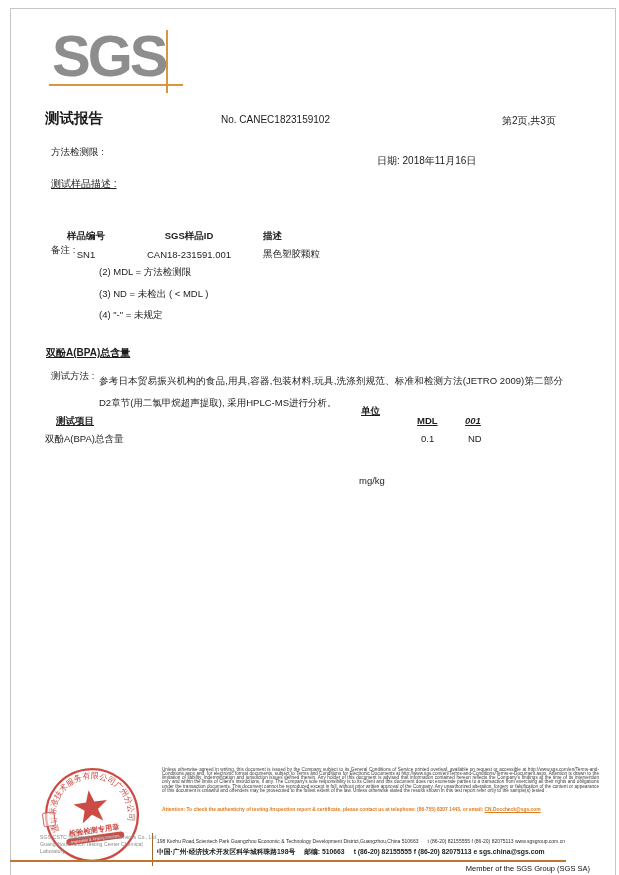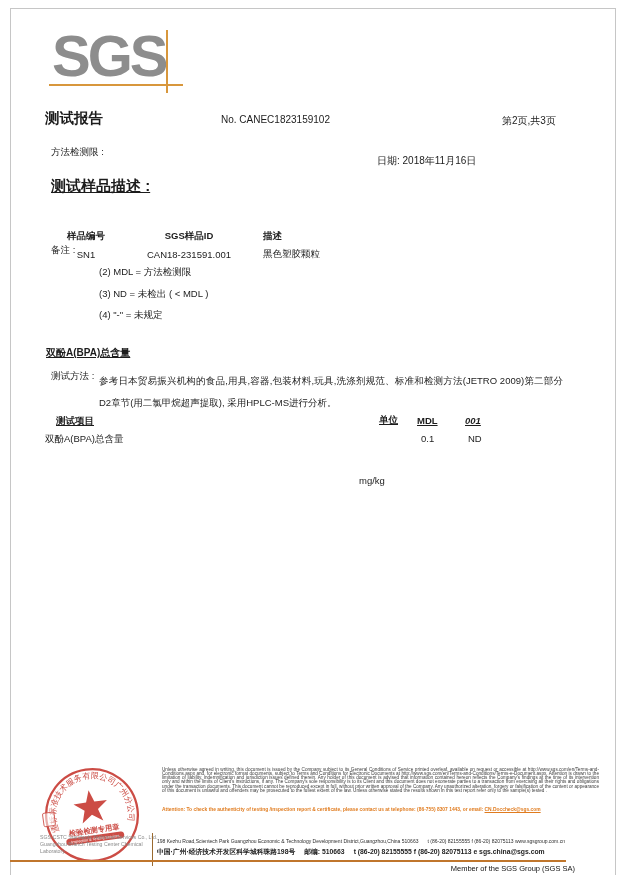--- a/index.html
+++ b/index.html
@@ -16,41 +16,41 @@
   .logo-vline { position:absolute; left:166px; top:30px; width:2px; height:63px; background:#d8973c; }
 
   
   .report-title { position:absolute; left:45px; top:109px; font-size:14.5px; font-weight:bold; }
   .report-no   { position:absolute; left:221px; top:114px; font-size:10px; }
   .report-date { position:absolute; left:377px; top:114px; font-size:10px;margin-top:40px; }
   .report-page { position:absolute; left:502px; top:114px; font-size:10px; }
 
   
   .results-label { position:absolute; left:51px; top:146px; font-size:9.5px; }
-  .sample-title  { position:absolute; left:51px; top:177px; font-size:15px; font-weight:bold; text-decoration:underline; }
+  .sample-title  { position:absolute; left:51px; top:177px; font-size:10px; font-weight:normal; text-decoration:underline; }
 
   .sample-table { position:absolute; left:51px; top:201px; font-size:9.5px; }
   .sample-table .trow { display:flex; height:18px; align-items:center; }
   .sample-table .c1 { width:70px; text-align:center; }
   .sample-table .c2 { width:136px; text-align:center; }
   .sample-table .c3 { padding-left:6px; text-align:right; }
   .sample-table .thead { font-weight:bold;margin-top:26px; }
 
   .notes-label { position:absolute; left:51px; top:244px; font-size:9.5px; }
   .notes { position:absolute; left:99px; top:261px; font-size:9.5px; line-height:21.7px; }
 
   .analyte-heading { position:absolute; left:46px; top:346px; font-size:10px; font-weight:bold; text-decoration:underline; }
 
   .method-label { position:absolute; left:51px; top:370px; font-size:9.5px; }
   .method-text  { position:absolute; left:99px; top:370px; width:464px; font-size:9.5px; line-height:22px; text-align:justify; }
 
   .rt { position:absolute; font-size:9.5px; }
   .rt-underline { text-decoration:underline; font-weight:bold; }
   .rt-item-h  { left:56px;  top:415px; }
-  .rt-unit-h  { left:361px; top:414px;margin-left:18px; }
+  .rt-unit-h  { left:361px; top:405px; }
   .rt-mdl-h   { left:417px; top:415px; }
   .rt-sample-h{ left:465px; top:415px; font-style:italic; }
   .rt-item    { left:45px;  top:433px; }
   .rt-unit    { left:359px; top:433px;margin-top:42px; }
   .rt-mdl     { left:421px; top:433px;text-align:right; }
   .rt-val     { left:468px; top:433px; }
 
   
   .disclaimer { position:absolute; left:162px; top:768px; width:437px; font-size:4.65px;
                 line-height:4.15px; text-align:justify; color:#3c3c3c; }
@@ -61,21 +61,21 @@
   .company { position:absolute; left:40px; top:834px; width:118px; font-size:5.2px;
              line-height:7px; color:#8a8a8a; }
 
   .addr-sep { position:absolute; left:152px; top:833px; width:1px; height:33px; background:#9a6a30; }
 
   .addr-en { position:absolute; left:157px; top:838px; font-size:5px; color:#2e2e2e; white-space:nowrap; }
   .addr-cn { position:absolute; left:157px; top:847px; font-size:6.8px; font-weight:bold; color:#1c1c1c; white-space:nowrap; }
   .addr-gap { display:inline-block; width:9px; }
 
   .footer-rule { position:absolute; left:10px; top:860px; width:556px; height:2px; background:#c0762c; }
-  .member { position:absolute; right:44px; top:864px; font-size:7.5px; color:#111111; }
+  .member { position:absolute; right:29px; top:864px; font-size:7.5px; color:#111111; }
 
   .stamp { position:absolute; left:42px; top:767px; width:100px; height:100px; }
 </style>
 </head>
 <body>
 
 <div class="frame"></div>
 
 <div class="logo-text">SGS</div>
 <div class="logo-underline"></div>

